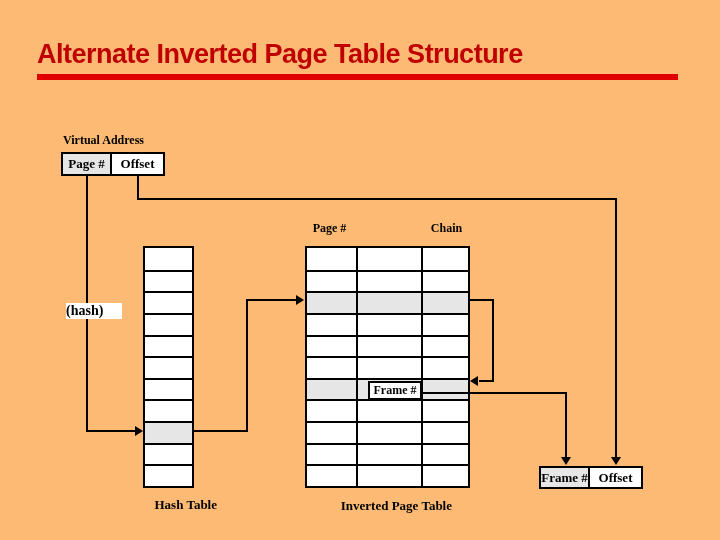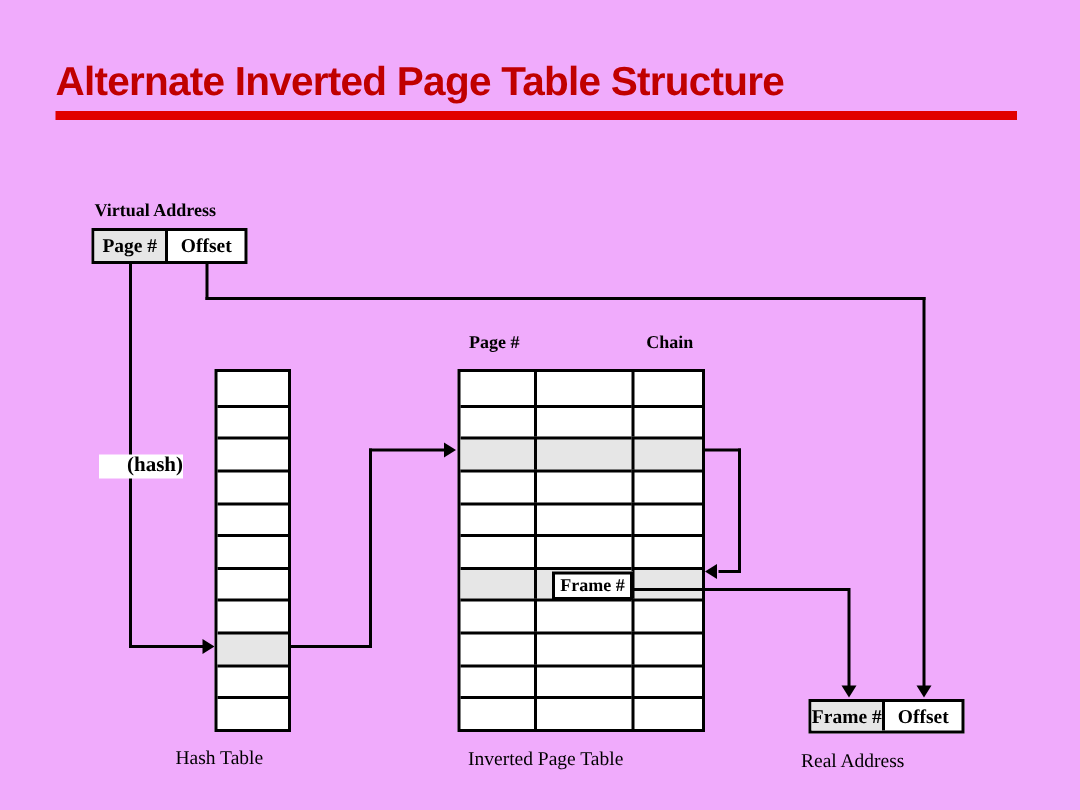--- a/index.html
+++ b/index.html
@@ -3,21 +3,21 @@
 <meta charset="utf-8">
 <style>
   :root{
     --accent-text:#c00000;
     --accent-bar:#e10000;
     --shaded:#e6e6e6;
     --line:#000000;
   }
   html,body{margin:0;padding:0;background:#ffffff;}
   #slide{
-    position:relative;width:720px;height:540px;background:#f0abfc;overflow:hidden;
+    position:relative;width:720px;height:540px;background:#fdba74;overflow:hidden;
     font-family:"Liberation Serif",serif;color:#000;
   }
   .title{
     position:absolute;left:37px;top:39px;
     font-family:"Liberation Sans",sans-serif;font-weight:bold;
     font-size:27px;letter-spacing:-0.5px;color:var(--accent-text);white-space:nowrap;
   }
   .title-rule{position:absolute;left:37px;top:74px;width:641px;height:6px;background:var(--accent-bar);}
 
   .lbl{position:absolute;font-weight:bold;font-size:12px;white-space:nowrap;}
@@ -45,23 +45,23 @@
   .arr.left{border-top:5px solid transparent;border-bottom:5px solid transparent;border-right:8px solid var(--line);}
   .arr.down{border-left:5px solid transparent;border-right:5px solid transparent;border-top:8px solid var(--line);}
 
   .col-head{position:absolute;font-weight:bold;font-size:12px;text-align:center;line-height:13px;}
   .frame-tag{
     position:absolute;left:368px;top:381px;width:54px;height:19px;
     border:2px solid var(--line);box-sizing:border-box;background:#ffffff;
     display:flex;align-items:center;justify-content:center;
     font-weight:bold;font-size:12px;
   }
-  .caption{position:absolute;font-weight:normal;font-size:13px;text-align:left;}
+  .caption{position:absolute;font-weight:bold;font-size:13px;text-align:right;}
   .hash-fn{
-    position:absolute;left:66px;top:303px;width:56px;text-align:right;
+    position:absolute;left:66px;top:303px;width:56px;text-align:left;
     background:#ffffff;font-weight:bold;font-size:14px;
   }
 </style>
 </head>
 <body>
 
 <div id="slide">
 
   <div class="title">Alternate Inverted Page Table Structure</div>
   <div class="title-rule"></div>
@@ -150,15 +150,14 @@
   <div class="arr left" style="left:470px;top:376px;"></div>
 
   <div class="ln" style="left:420px;top:392px;width:146px;height:2px;"></div>
   <div class="ln" style="left:565px;top:392px;width:2px;height:67px;"></div>
   <div class="arr down" style="left:561px;top:457px;"></div>
 
   <div class="addr-box" style="left:539px;top:466px;width:104px;height:23px;">
     <div class="addr-cell first shaded">Frame #</div>
     <div class="addr-cell second">Offset</div>
   </div>
-  <div class="caption" style="left:534px;top:499px;width:100px;">Real Address</div>
 
 </div>
 
 </body></html>

